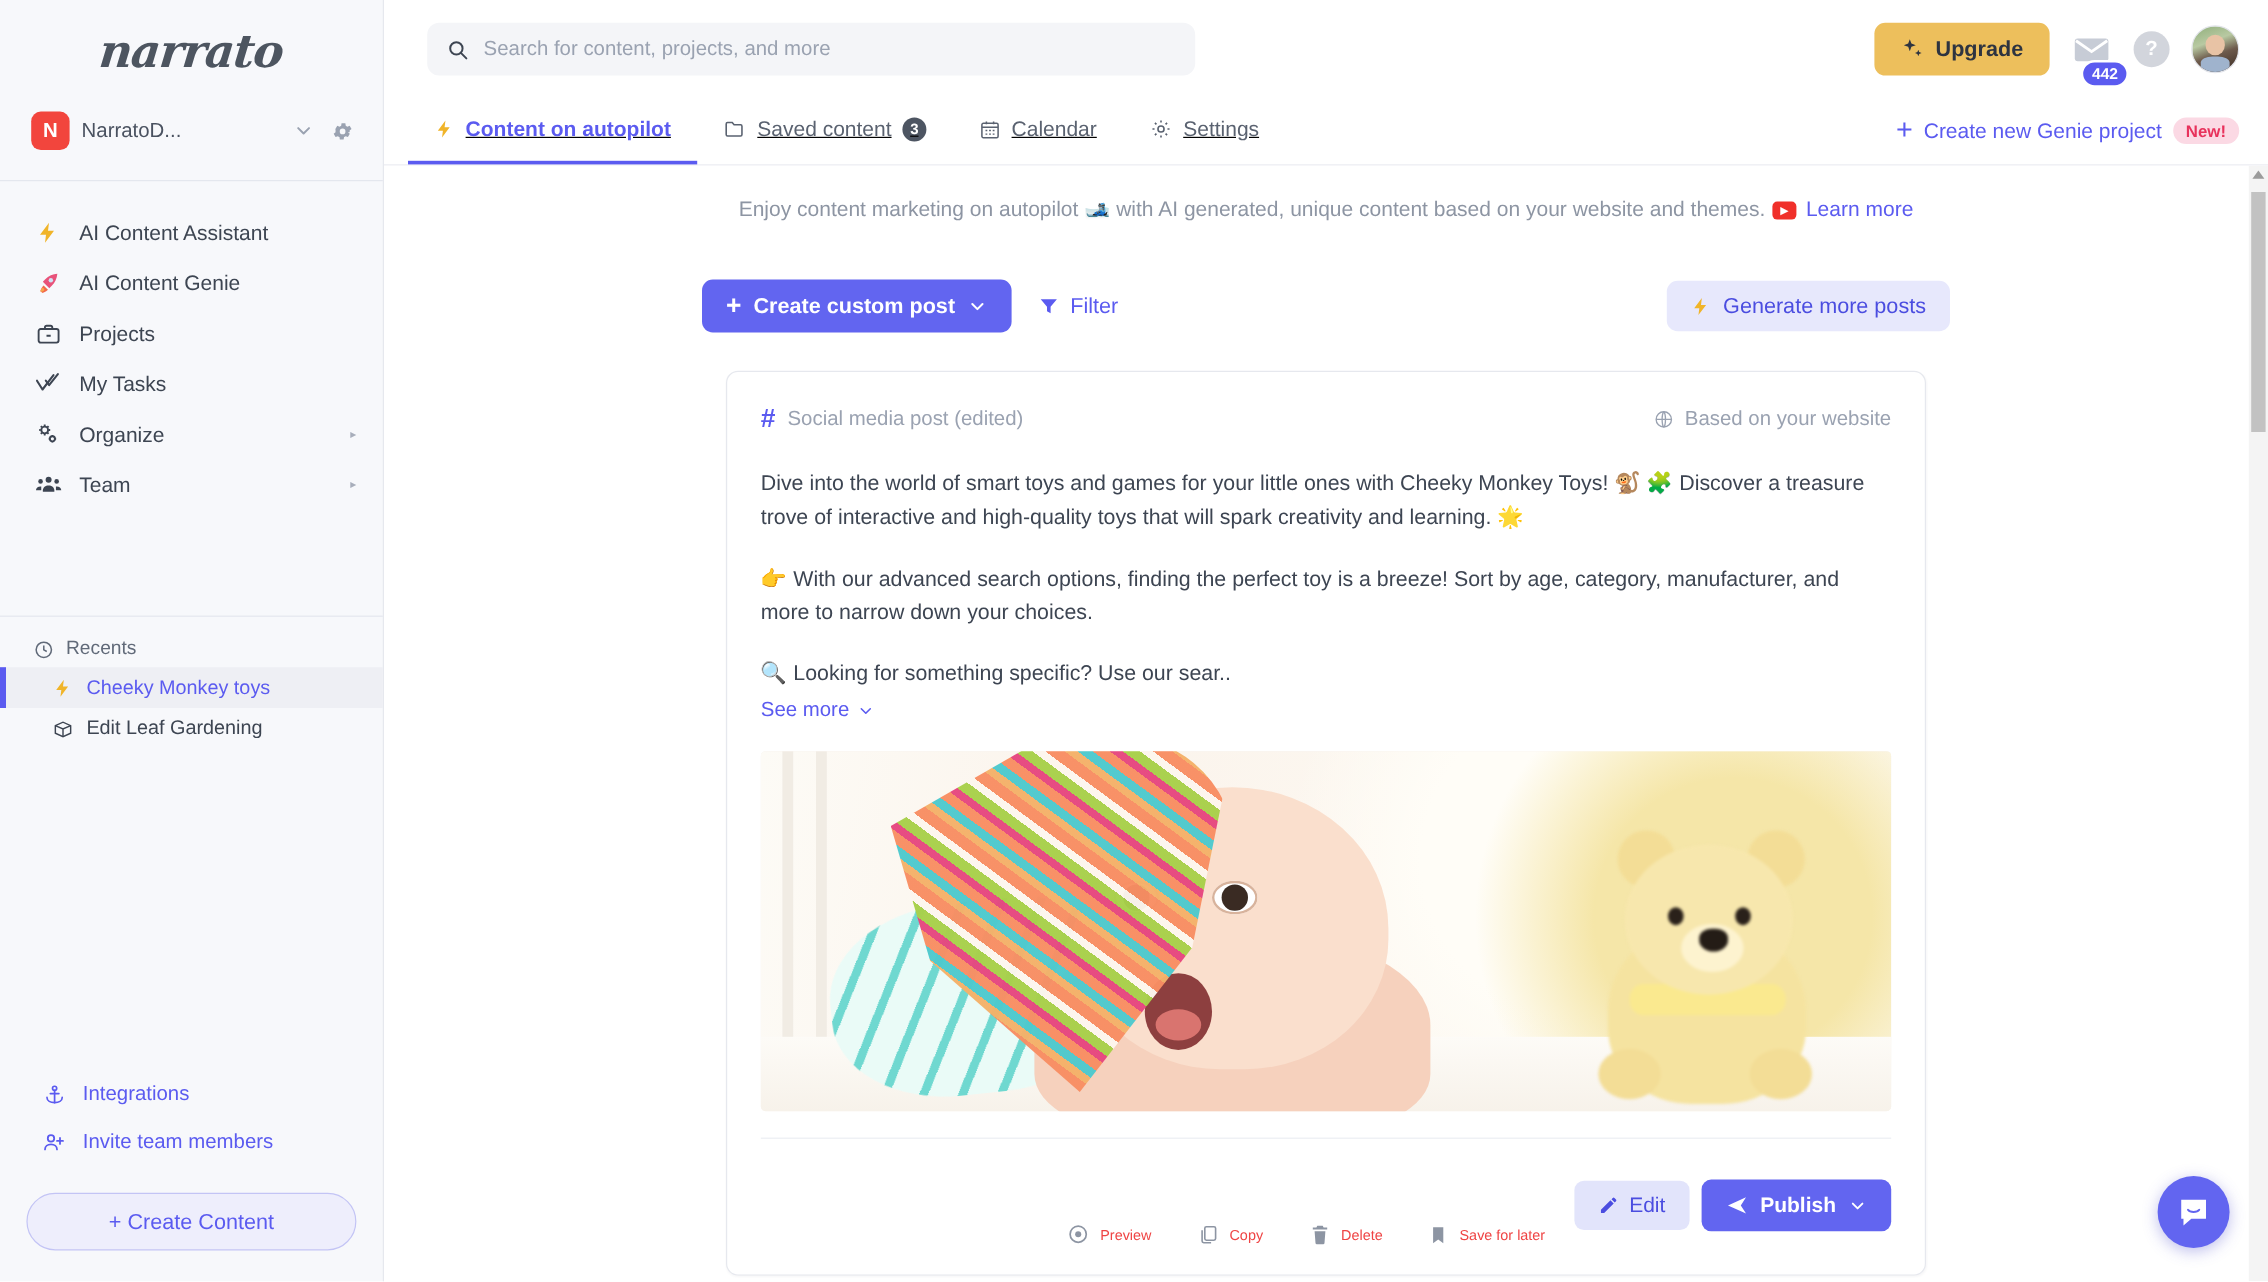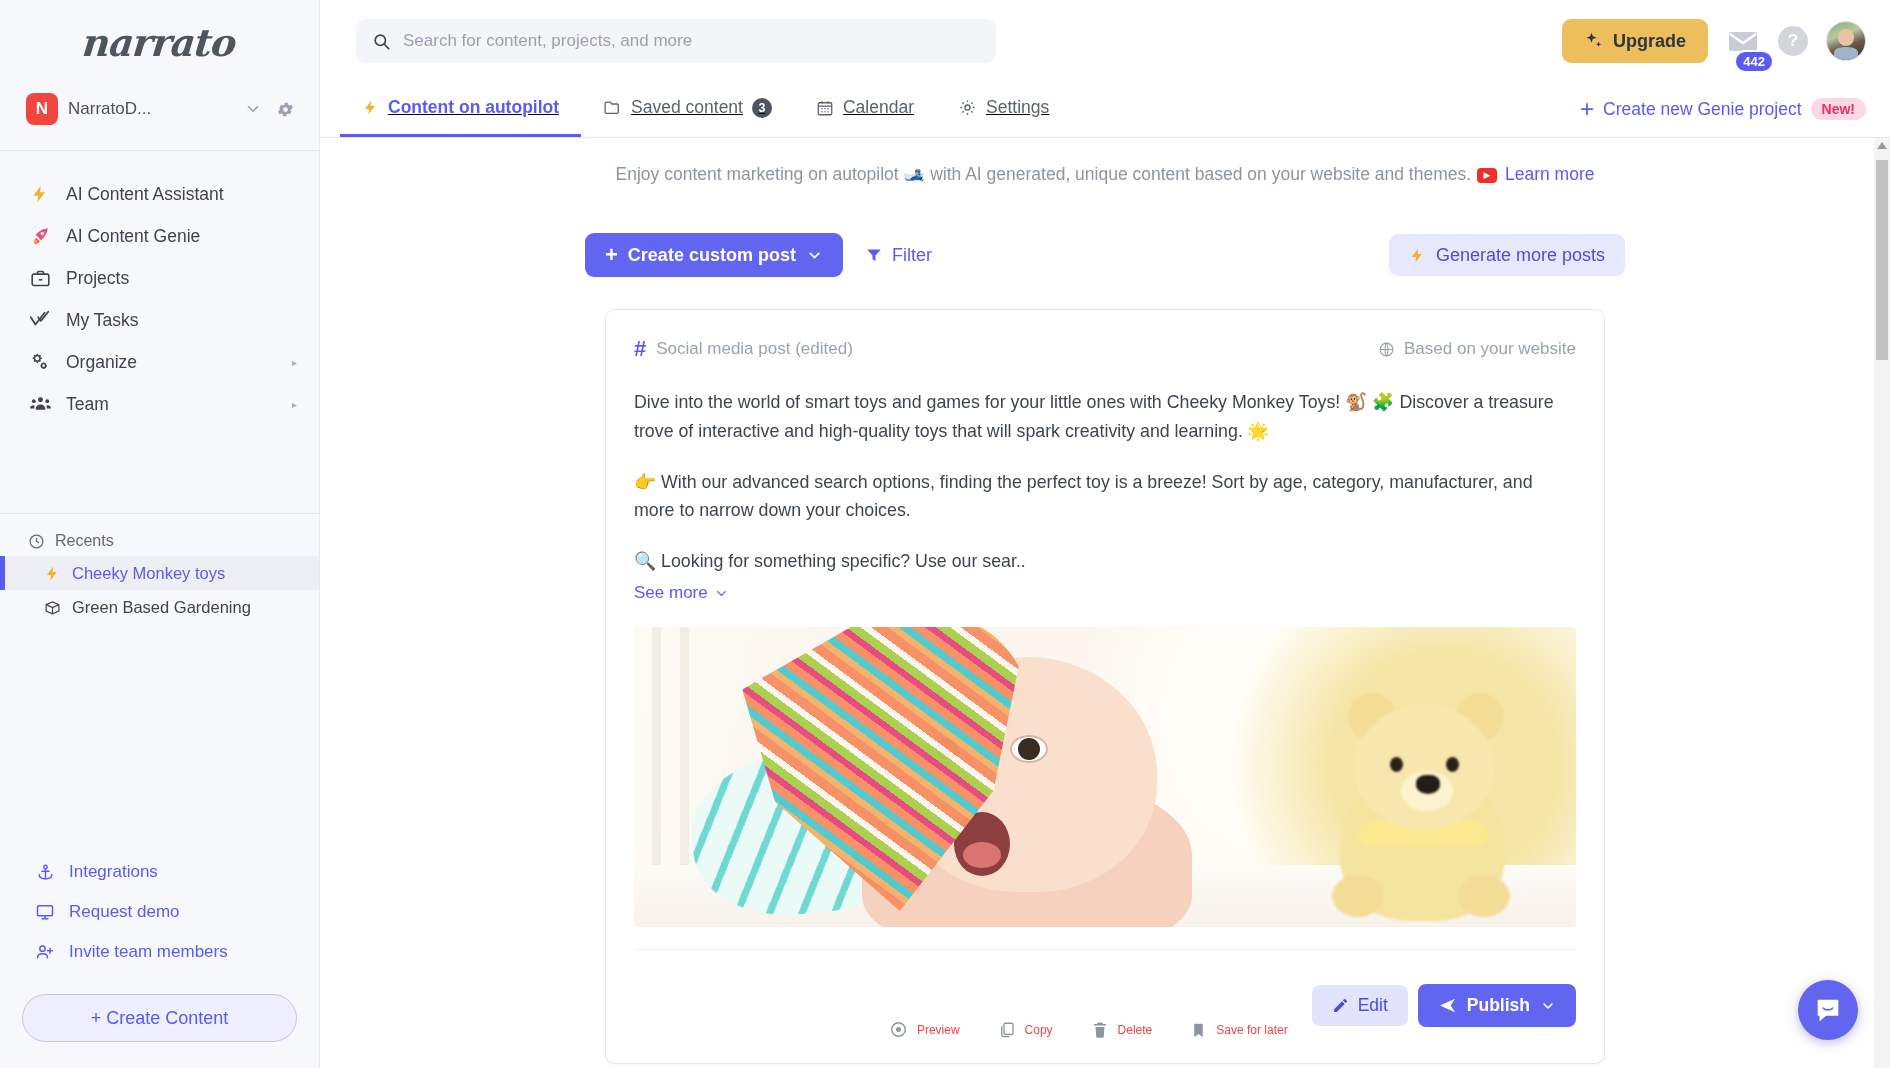--- a/index.html
+++ b/index.html
@@ -434,45 +434,36 @@
       </span>
       <span>Cheeky Monkey toys</span>
     </div>
     <div class="recent-item">
       <span>
         <svg width="17" height="17" viewBox="0 0 24 24" fill="none" stroke="#3d4552" stroke-width="1.7">
             <path d="M3 8l9-4 9 4v9l-9 4-9-4V8z"></path>
             <path d="M3 8l9 4 9-4M12 12v9"></path>
           </svg>
       </span>
-      <span>Green Based Gardening</span>
+      <span>Edit Leaf Gardening</span>
     </div>
 
     <div class="sidebar-spacer"></div>
 
     <div class="bottom-links">
       <div class="bottom-link">
         <span class="ico">
           <svg width="19" height="19" viewBox="0 0 24 24" fill="none" stroke="#5b5bf0" stroke-width="1.8" stroke-linecap="round">
               <circle cx="12" cy="5" r="2.2"></circle>
               <path d="M12 7.2V20"></path>
               <path d="M7.5 10.5h9"></path>
               <path d="M4 14.5c0 3.6 3.6 5.5 8 5.5s8-1.9 8-5.5"></path>
             </svg>
         </span>
         <span>Integrations</span>
-      </div>
-      <div class="bottom-link">
-        <span class="ico">
-          <svg width="20" height="20" viewBox="0 0 24 24" fill="none" stroke="#5b5bf0" stroke-width="1.8" stroke-linecap="round">
-              <rect x="3" y="4.5" width="18" height="12" rx="1.6"></rect>
-              <path d="M12 16.5V20M8.5 20h7"></path>
-            </svg>
-        </span>
-        <span>Request demo</span>
       </div>
       <div class="bottom-link">
         <span class="ico">
           <svg width="20" height="20" viewBox="0 0 24 24" fill="none" stroke="#5b5bf0" stroke-width="1.8" stroke-linecap="round">
               <circle cx="9" cy="8" r="3.2"></circle>
               <path d="M3 19c0-3.1 2.7-5 6-5s6 1.9 6 5"></path>
               <path d="M18 7.5v6M15 10.5h6"></path>
             </svg>
         </span>
         <span>Invite team members</span>

